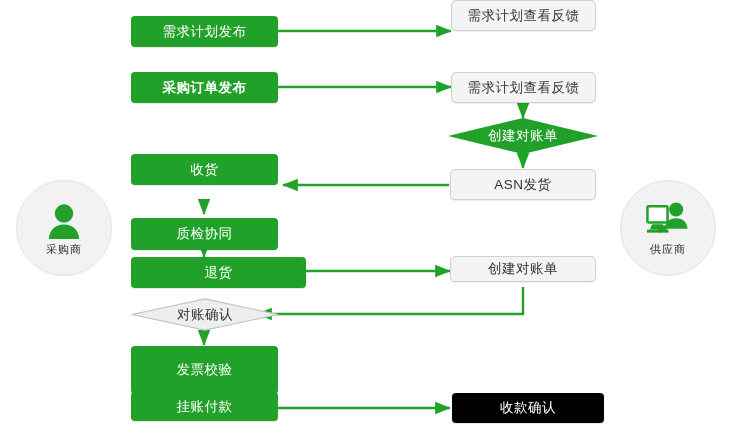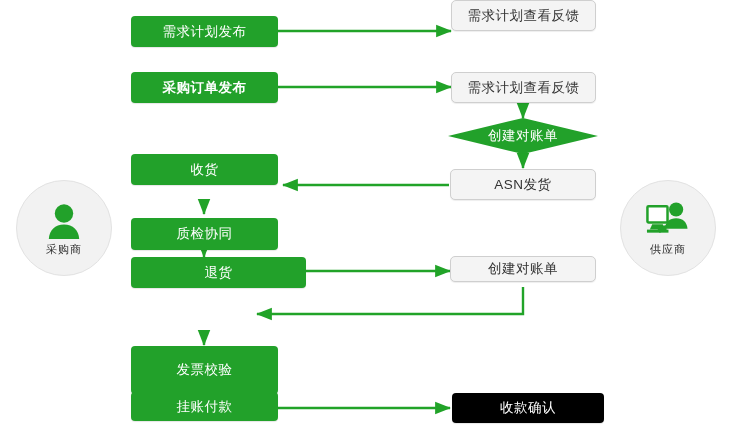--- a/index.html
+++ b/index.html
@@ -215,20 +215,26 @@
   </div>
 
   <div class="node node-green" style="left:131px; top:257px; width:175px; height:31px;">
     <span>退货</span>
   </div>
 
   <div class="node node-gray" style="left:450px; top:256px; width:146px; height:26px;text-align:center;">
     <span>创建对账单</span>
   </div>
 
+  <div class="diamond diamond-gray" style="left:131px; top:298px; width:148px; height:33px;">
+    <svg viewBox="0 0 148 33" width="148" height="33" aria-hidden="true">
+      <polygon points="74,0.9 147.1,16.5 74,32.1 0.9,16.5" fill="#eeeeee" stroke="#c2c2c2" stroke-width="1.1"></polygon>
+    </svg>
+    <div class="dlabel">对账确认</div>
+  </div>
 
   <div class="node node-green" style="left:131px; top:346px; width:147px; height:48px;">
     <span>发票校验</span>
   </div>
 
   <div class="node node-green" style="left:131px; top:392px; width:147px; height:29px;">
     <span>挂账付款</span>
   </div>
 
   <div class="node node-red" style="left:452px; top:393px; width:152px; height:30px;">

